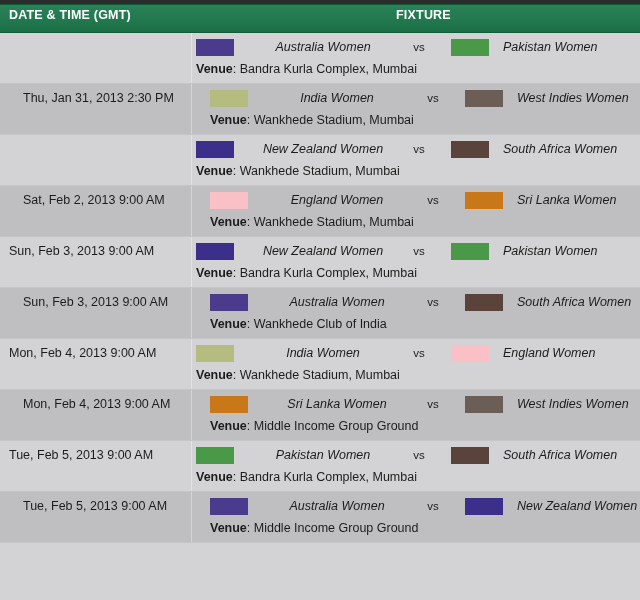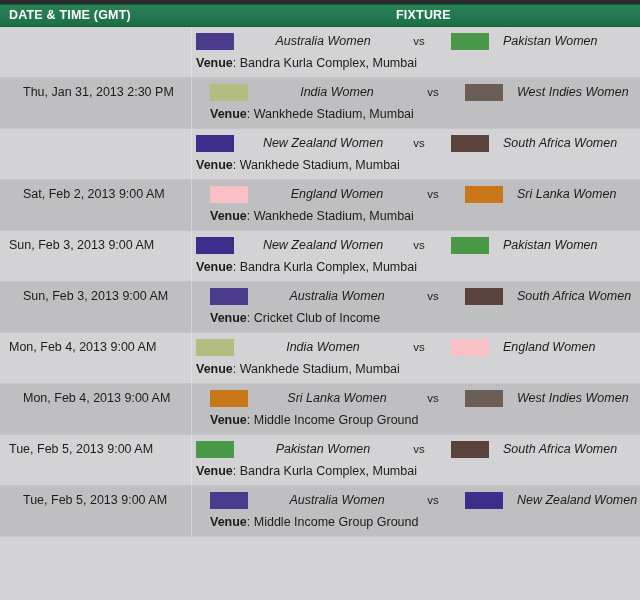--- a/index.html
+++ b/index.html
@@ -27,21 +27,21 @@
     width: 100%;
   }
   .top-rule-2 {
     height: 1px;
     background: #0e5c38;
     width: 100%;
   }
   
   .table-header {
     position: relative;
-    height: 22px;
+    height: 28px;
     background: #1f7a50;
     background: linear-gradient(to bottom, #2a8259 0%, #1b6f46 100%);
     border-bottom: 1px solid #145c39;
     box-sizing: border-box;
   }
   .table-header .th {
     position: absolute;
     top: 0;
     line-height: 21px;
     color: #ffffff;
@@ -214,21 +214,21 @@
       <div class="fixture-row even">
         <div class="row-divider"></div>
         <div class="match-line">
           <div class="date-cell">Sun, Feb 3, 2013 9:00 AM</div>
           <span class="swatch swatch-home" style="background: rgb(74, 59, 140);"></span>
           <div class="team-name team-home">Australia Women</div>
           <div class="vs-label">vs</div>
           <span class="swatch swatch-away" style="background: rgb(90, 67, 59);"></span>
           <div class="team-name team-away">South Africa Women</div>
         </div>
-        <div class="venue-line"><span class="venue-label">Venue</span><span class="venue-text">: </span><span class="venue-text">Cricket Club of Income</span></div>
+        <div class="venue-line"><span class="venue-label">Venue</span><span class="venue-text">: </span><span class="venue-text">Wankhede Club of India</span></div>
       </div>
       <div class="fixture-row odd">
         <div class="row-divider"></div>
         <div class="match-line">
           <div class="date-cell">Mon, Feb 4, 2013 9:00 AM</div>
           <span class="swatch swatch-home" style="background: rgb(180, 188, 128);"></span>
           <div class="team-name team-home">India Women</div>
           <div class="vs-label">vs</div>
           <span class="swatch swatch-away" style="background: rgb(249, 192, 198);"></span>
           <div class="team-name team-away">England Women</div>

